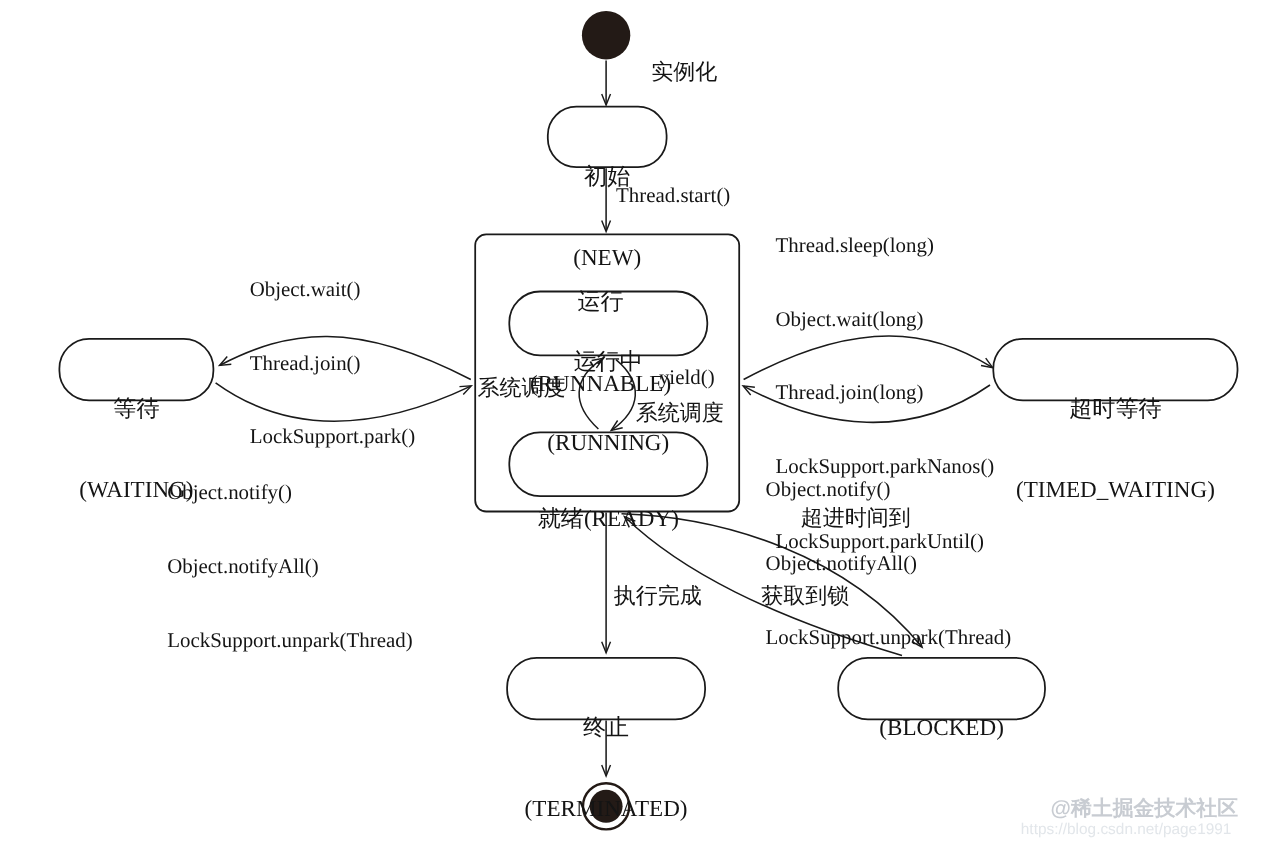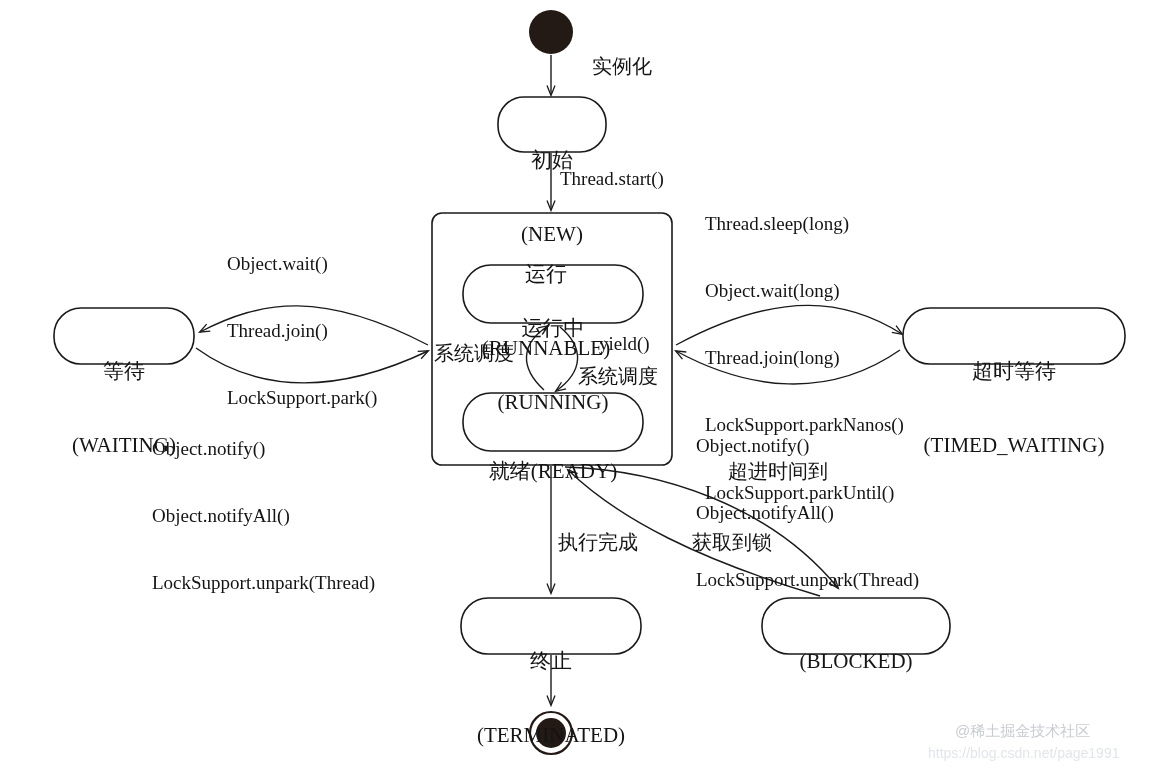--- a/index.html
+++ b/index.html
@@ -69,23 +69,24 @@
   .edge-label.cn-lab {
     font-size: 20px;
   }
   .multi {
     font-size: 19px;
   }
   .multi span { display: block; }
   .watermark {
     position: absolute;
     color: #c8ccd2;
-    font-size: 15px;
+    font-size: 19px;
     font-family: "Liberation Sans", sans-serif;
     white-space: nowrap;
+    font-weight: bold;
   }
   .watermark-url {
     position: absolute;
     color: #e2e6ea;
     font-size: 14px;
     font-family: "Liberation Sans", sans-serif;
     white-space: nowrap;
   }
 </style>
 </head>

